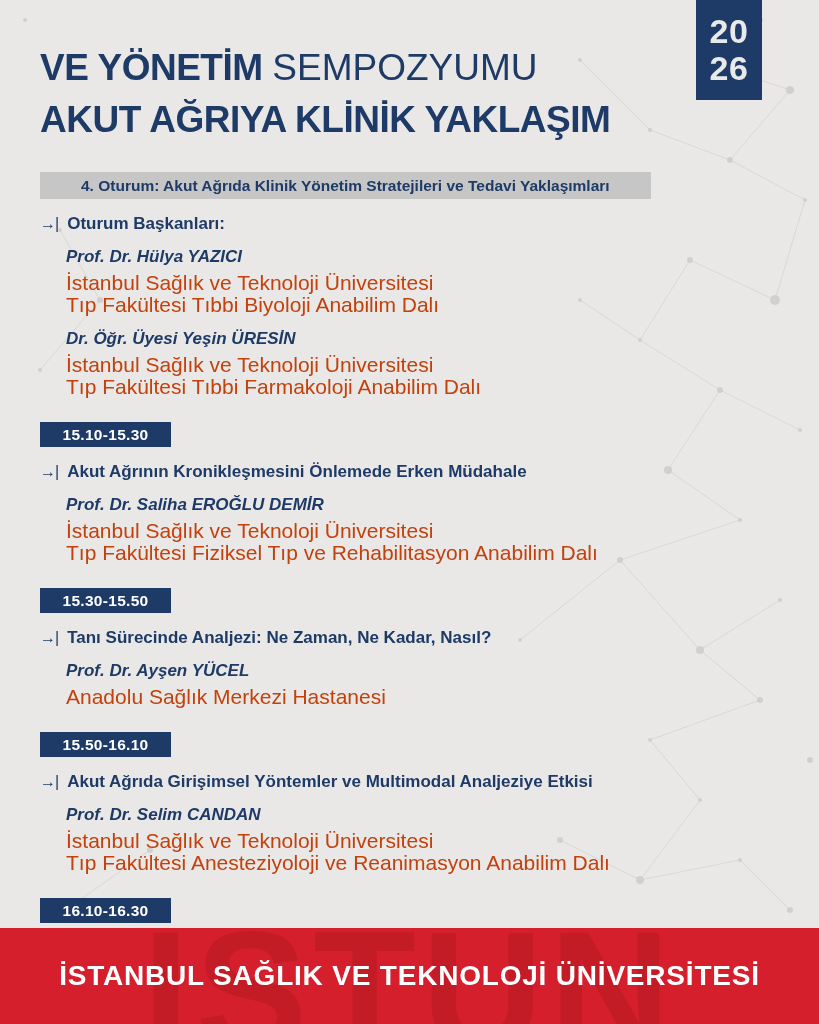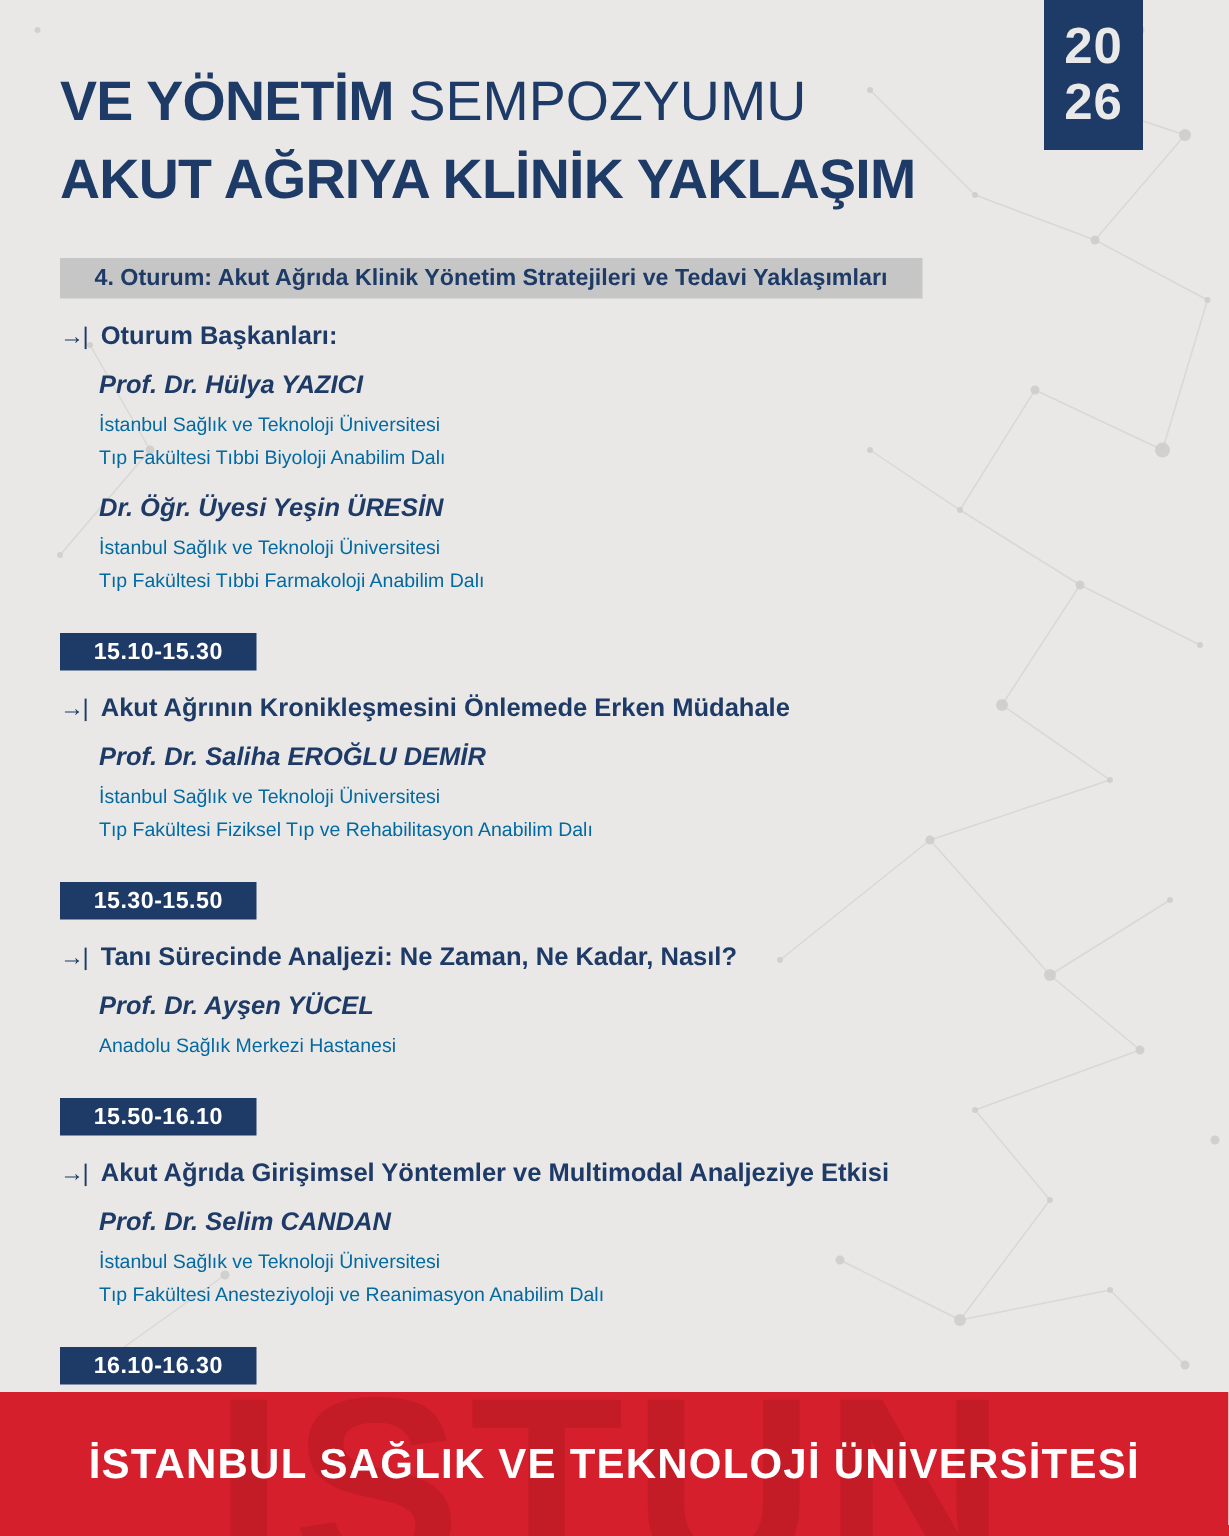--- a/index.html
+++ b/index.html
@@ -60,21 +60,21 @@
     gap: 14px;
     height: 27px;
   }
   .session-label {
     background: #c6c6c6;
     color: #1e3a66;
     font-weight: bold;
     font-size: 15.5px;
     display: flex;
     align-items: center;
-    padding: 0 23px;
+    padding: 0 41px;
     white-space: nowrap;
   }
   .session-time {
     background: #1e3a66;
     color: #ffffff;
     font-weight: bold;
     font-size: 15.5px;
     display: flex;
     align-items: center;
     justify-content: center;
@@ -99,22 +99,22 @@
     margin: 13px 0 0 26px;
   }
   .person-name {
     color: #1e3a66;
     font-size: 17px;
     font-weight: bold;
     margin-bottom: 5px;
     font-style: italic;
   }
   .affil {
-    color: #0369a1;
-    font-size: 13px;
+    color: #c2410c;
+    font-size: 21px;
     line-height: 22px;
   }
   .time-chip {
     margin-top: 24px;
     width: 131px;
     height: 25px;
     background: #1e3a66;
     color: #ffffff;
     font-weight: bold;
     font-size: 15.5px;

